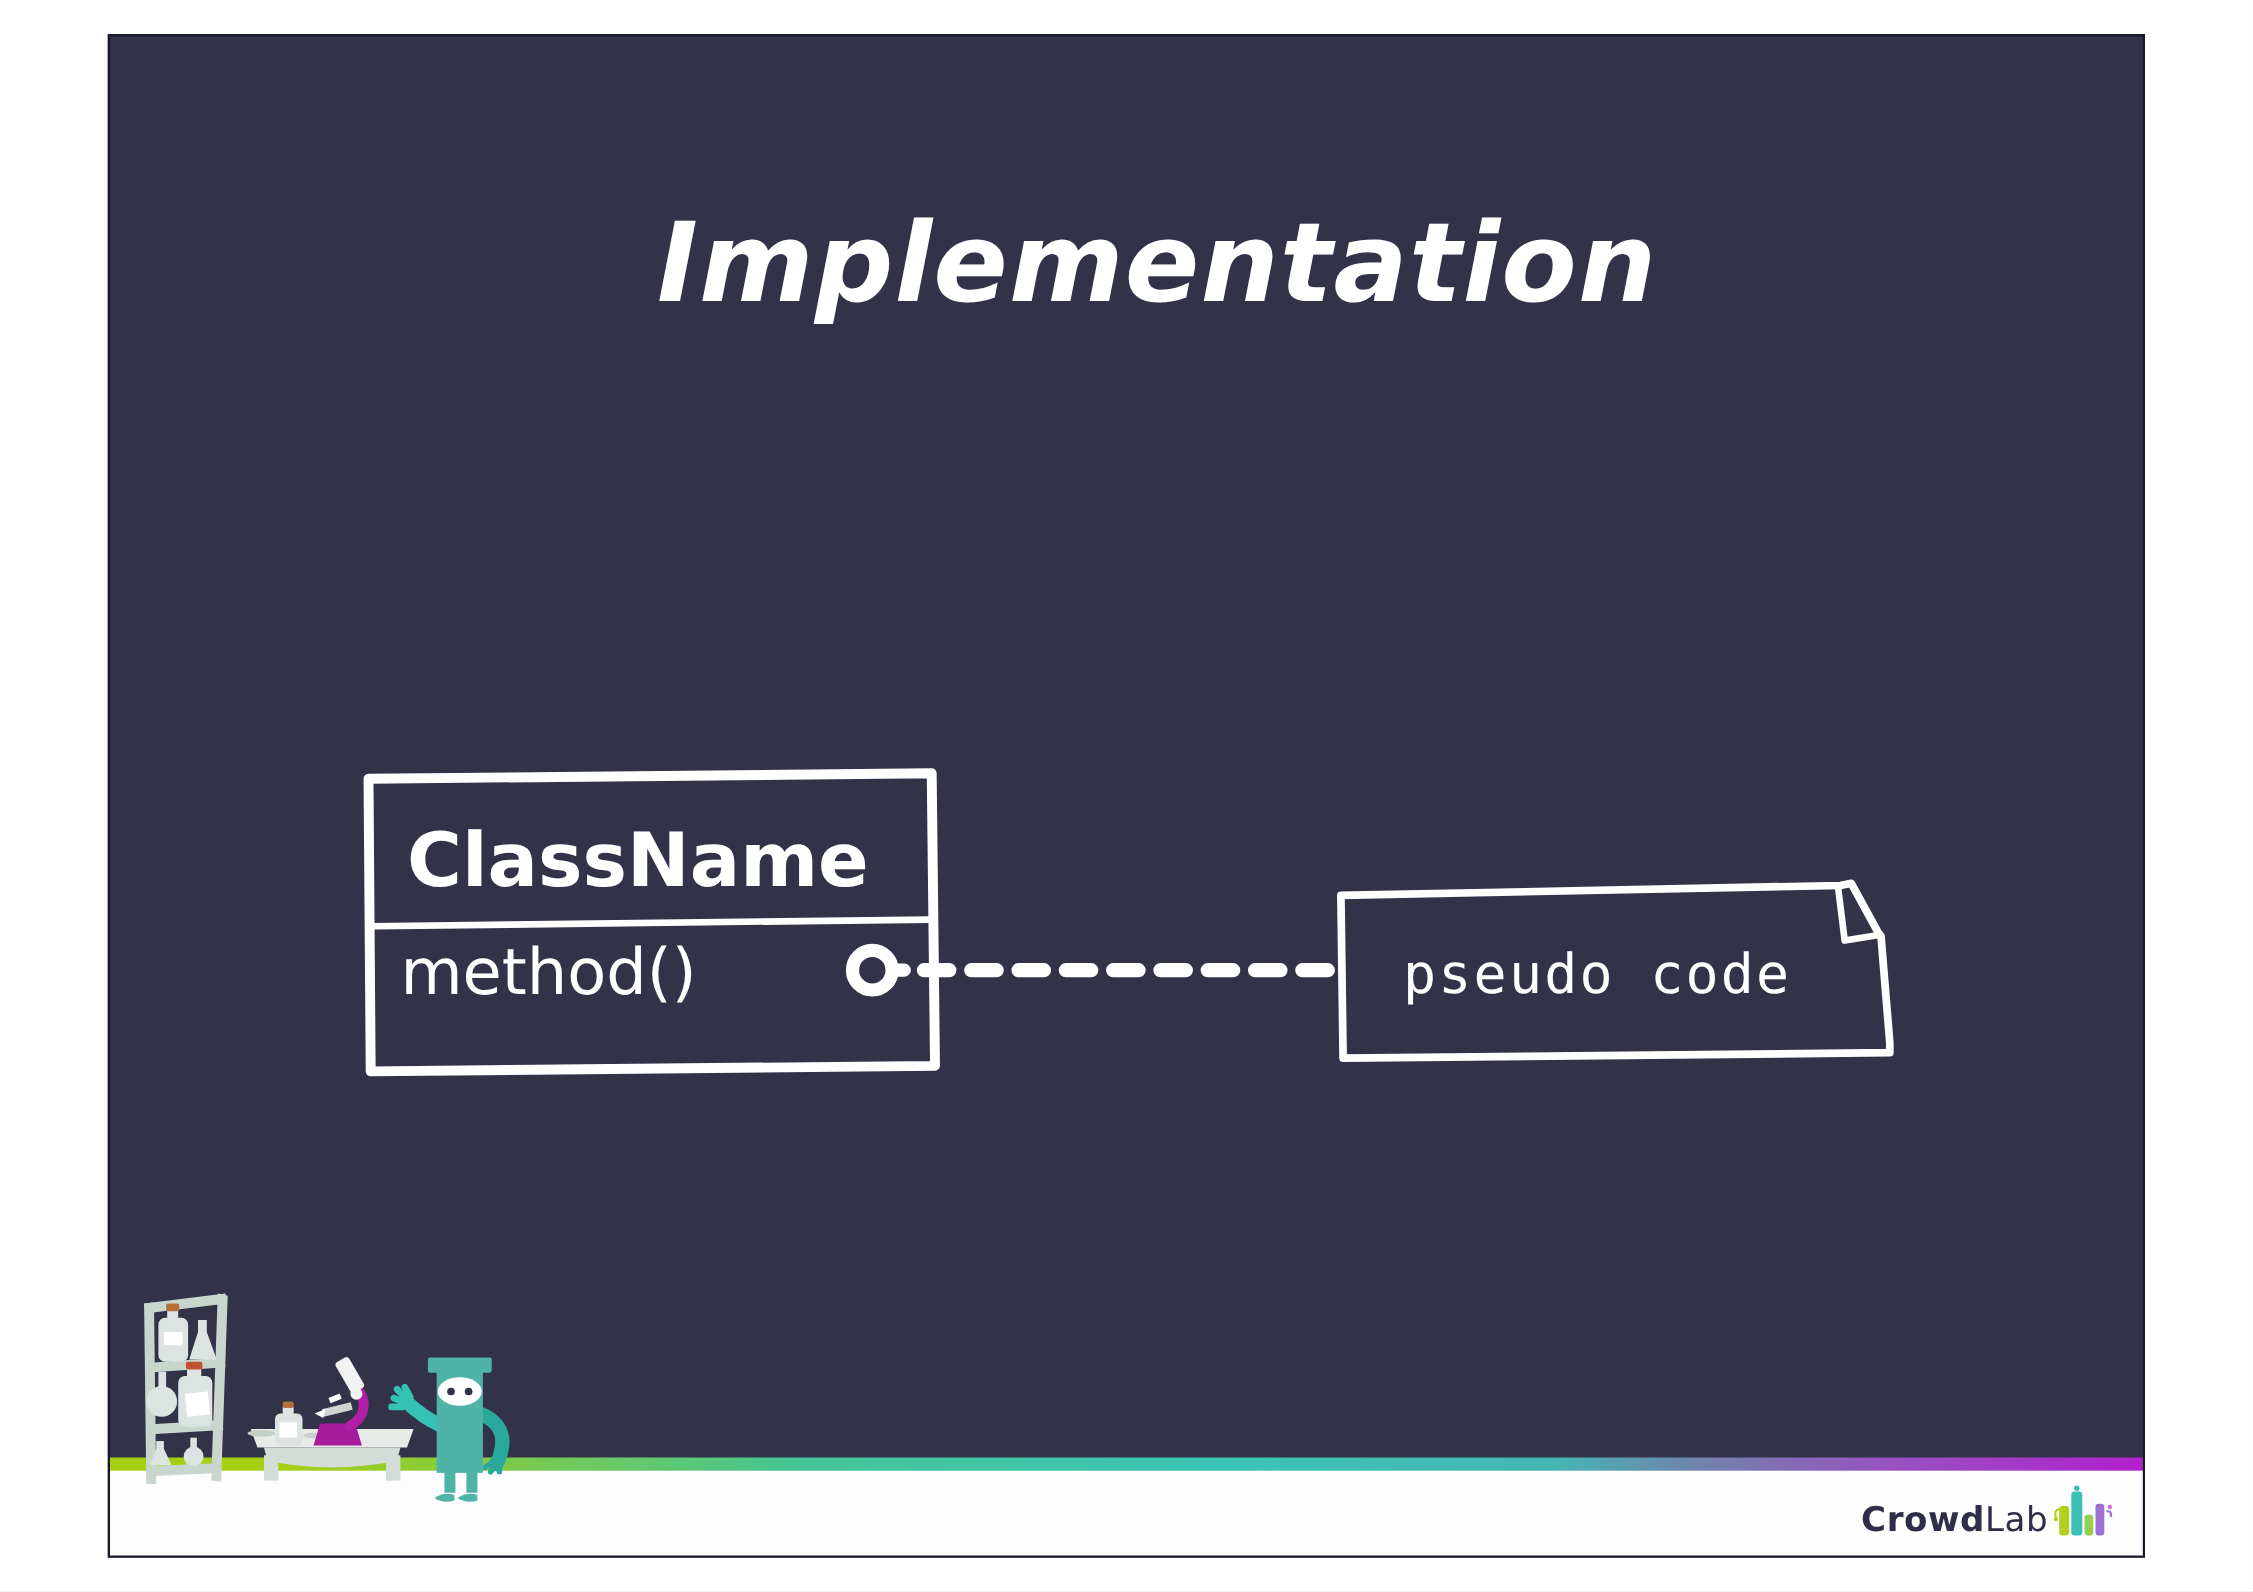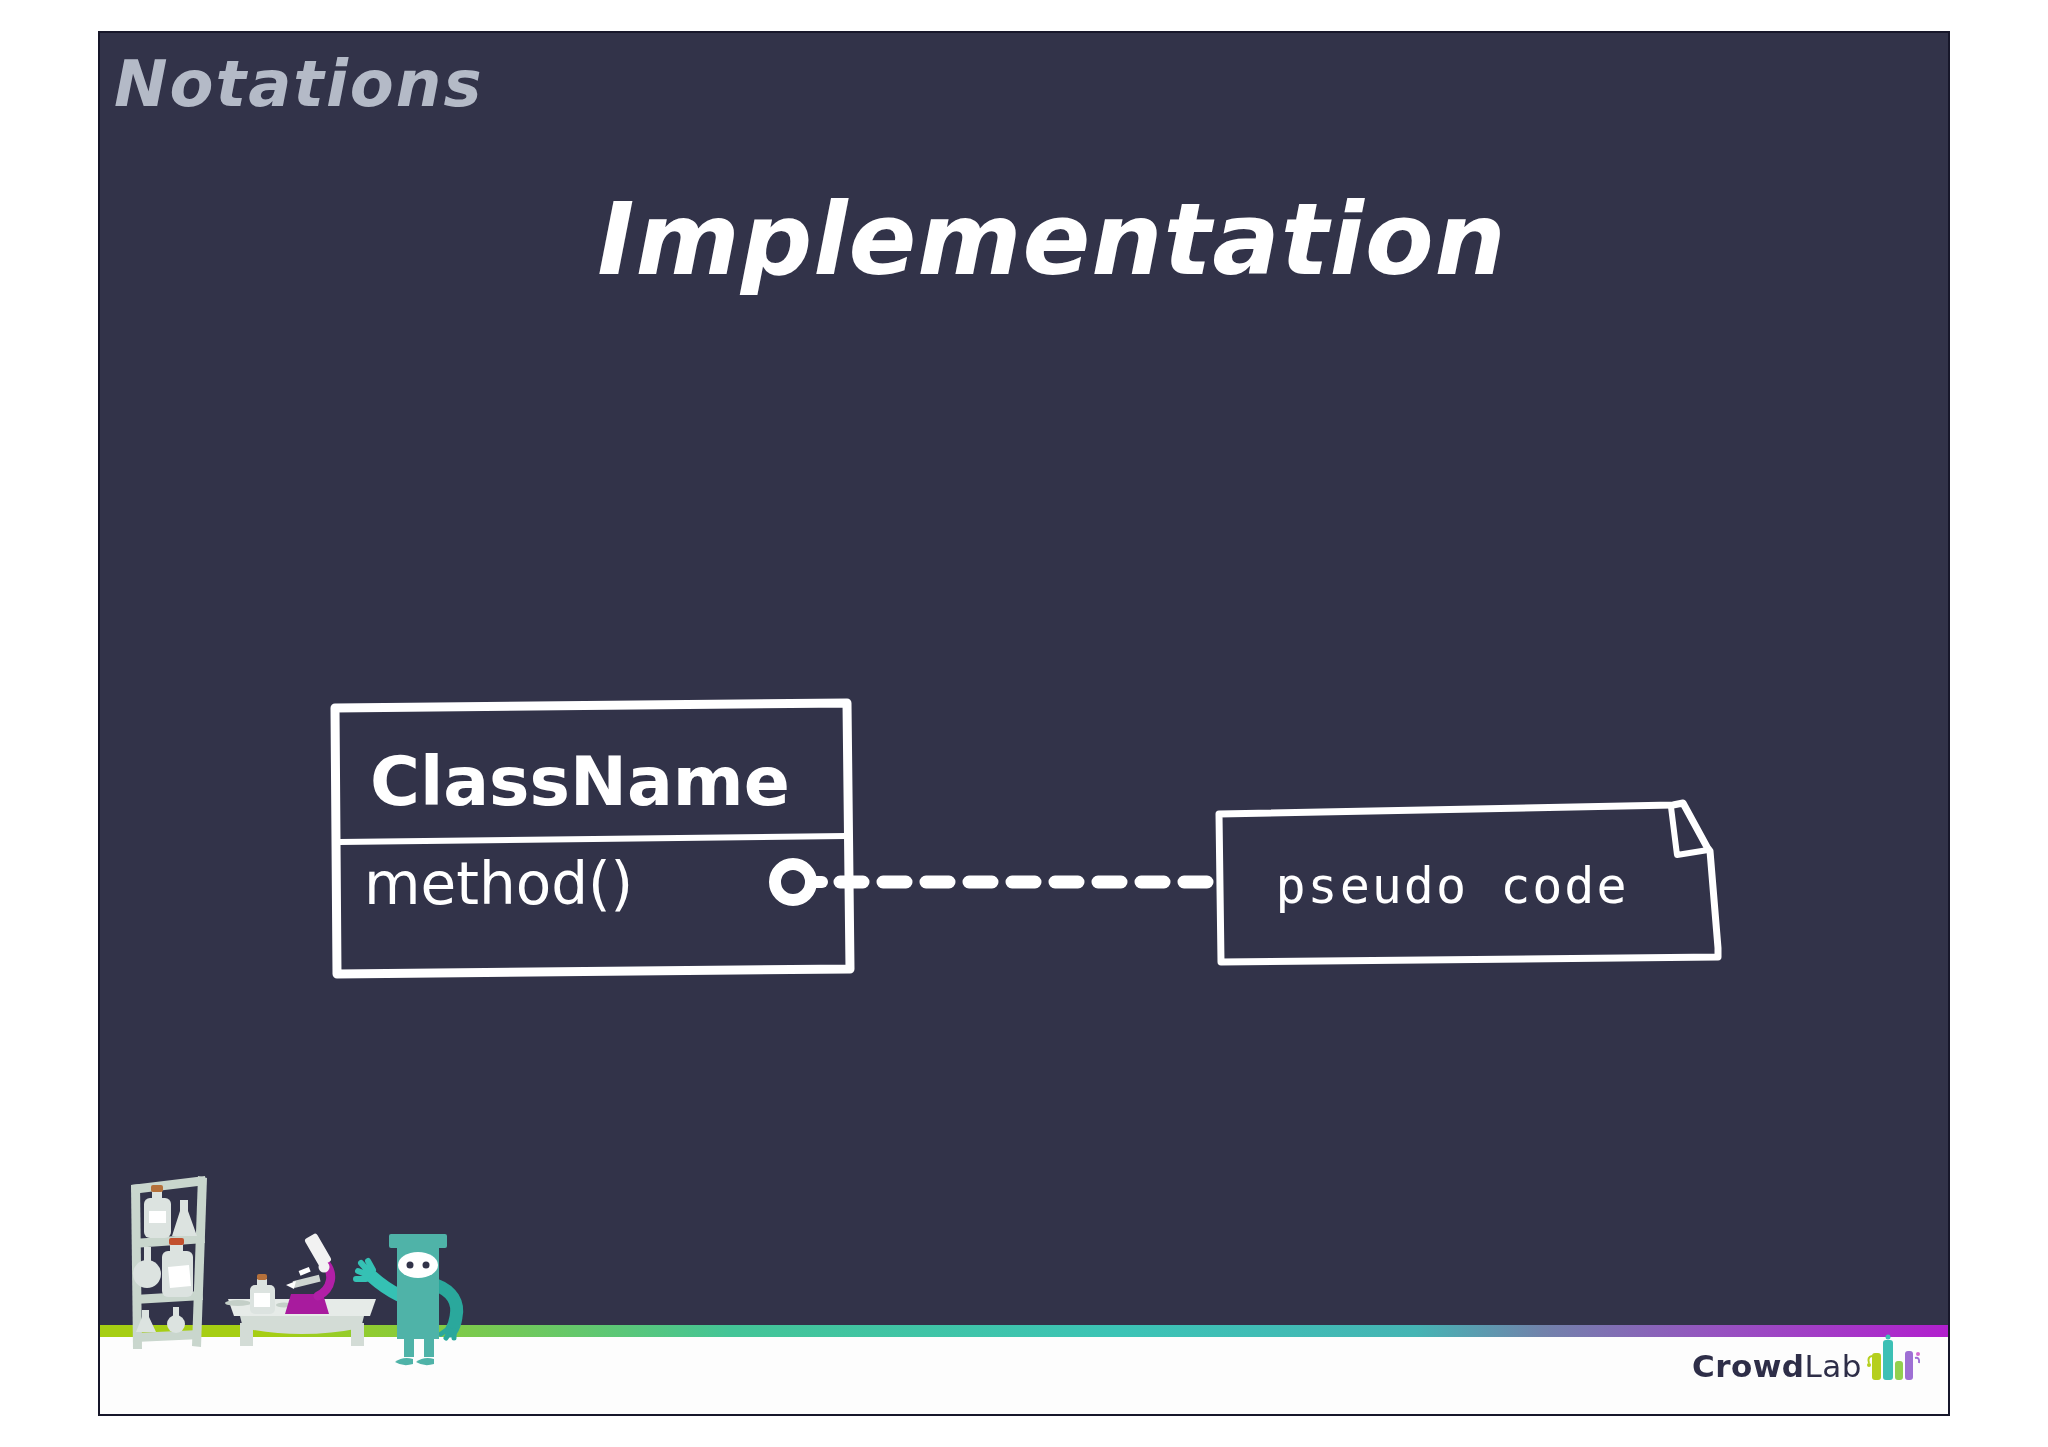--- a/index.html
+++ b/index.html
@@ -9,32 +9,31 @@
          box-sizing:border-box;border:2px solid #17172a;background:#323349;overflow:hidden;}
   .notations{position:absolute;left:14px;top:14px;
              font-size:64px;font-weight:700;font-style:italic;
              color:#b4bac7;letter-spacing:2px;}
   .slide-title{position:absolute;left:0;top:148px;width:100%;text-align:center;
                font-size:100px;font-weight:700;font-style:italic;color:#ffffff;
                letter-spacing:1px;margin-left:28px;}
   svg.artwork{position:absolute;left:0;top:0;width:1852px;height:1385px;display:block;}
   .uml-text{fill:#ffffff;font-family:"DejaVu Sans",sans-serif;}
   .note-text{fill:#ffffff;font-family:"DejaVu Sans Mono",monospace;letter-spacing:2px;}
-  .logo{position:absolute;right:26px;bottom:32px;display:flex;align-items:flex-end;gap:4px;text-align:right;}
+  .logo{position:absolute;right:26px;bottom:16px;display:flex;align-items:flex-end;gap:4px;text-align:right;}
   .logo-text{font-size:31px;line-height:1;color:#2e2e48;letter-spacing:0.5px;}
   .logo-bold{font-weight:800;}
   .logo-light{font-weight:400;}
 </style>
 </head>
 <body>
 
 <div class="stage">
   <div class="slide">
 
-    <div class="notations">Notations</div>
     <div class="slide-title">Implementation</div>
 
     <svg class="artwork" viewBox="0 0 1852 1385">
       <defs>
         <linearGradient id="stripeGrad" x1="0" y1="0" x2="1" y2="0">
           <stop offset="0" stop-color="#a6ce13"></stop>
           <stop offset="0.09" stop-color="#a6ce13"></stop>
           <stop offset="0.34" stop-color="#44c597"></stop>
           <stop offset="0.55" stop-color="#3cc4b6"></stop>
           <stop offset="0.71" stop-color="#45b5b4"></stop>

